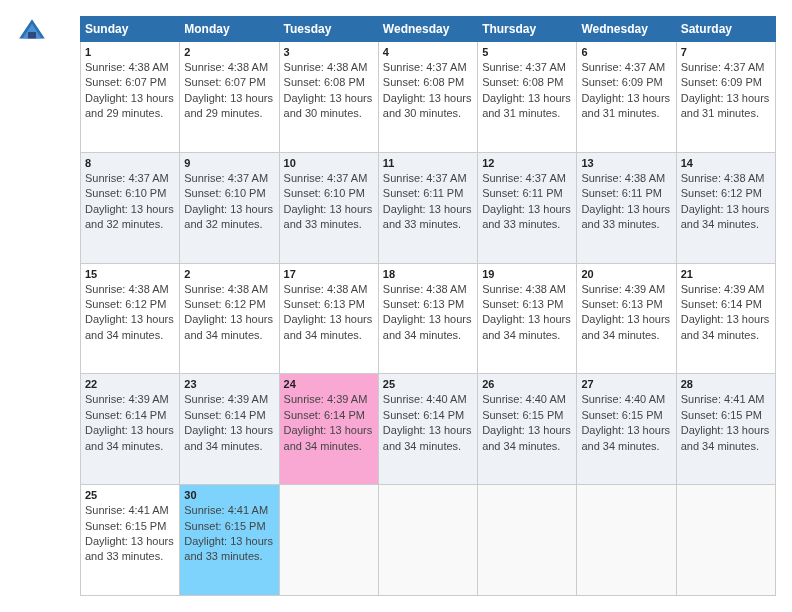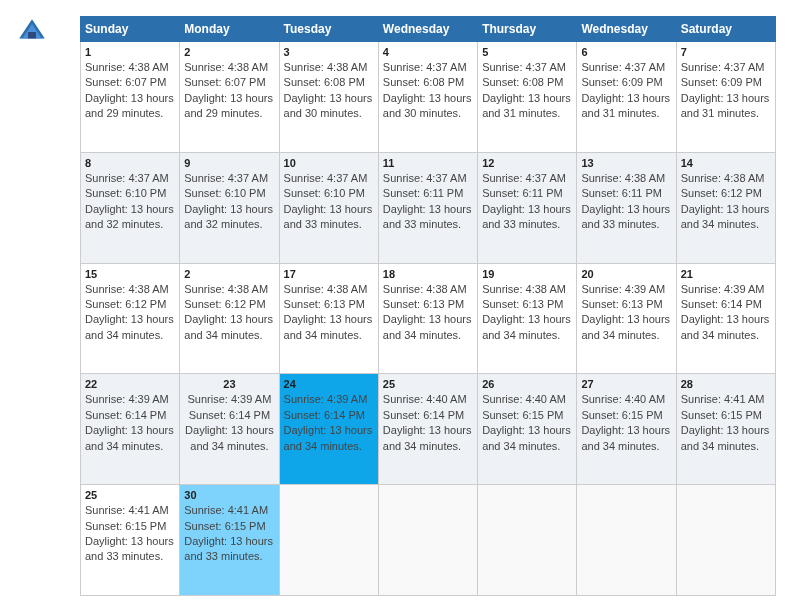--- a/index.html
+++ b/index.html
@@ -294,28 +294,28 @@
           </td>
         </tr>
         <tr>
           <td style="background: rgb(238, 242, 247);">
             <span class="day-num">22</span>
             <div class="day-info" style="white-space: pre-line;">Sunrise: 4:39 AM
 Sunset: 6:14 PM
 Daylight: 13 hours
 and 34 minutes.</div>
           </td>
-          <td style="background: rgb(238, 242, 247); text-align: center;">
+          <td style="background: rgb(238, 242, 247);">
             <span class="day-num">23</span>
             <div class="day-info" style="white-space: pre-line;">Sunrise: 4:39 AM
 Sunset: 6:14 PM
 Daylight: 13 hours
 and 34 minutes.</div>
           </td>
-          <td style="background: #0ea5e9; margin-top: 17px;">
+          <td style="background: #f9a8d4; margin-top: 17px;">
             <span class="day-num">24</span>
             <div class="day-info" style="white-space: pre-line;">Sunrise: 4:39 AM
 Sunset: 6:14 PM
 Daylight: 13 hours
 and 34 minutes.</div>
           </td>
           <td style="background: rgb(238, 242, 247);">
             <span class="day-num">25</span>
             <div class="day-info" style="white-space: pre-line;">Sunrise: 4:40 AM
 Sunset: 6:14 PM

